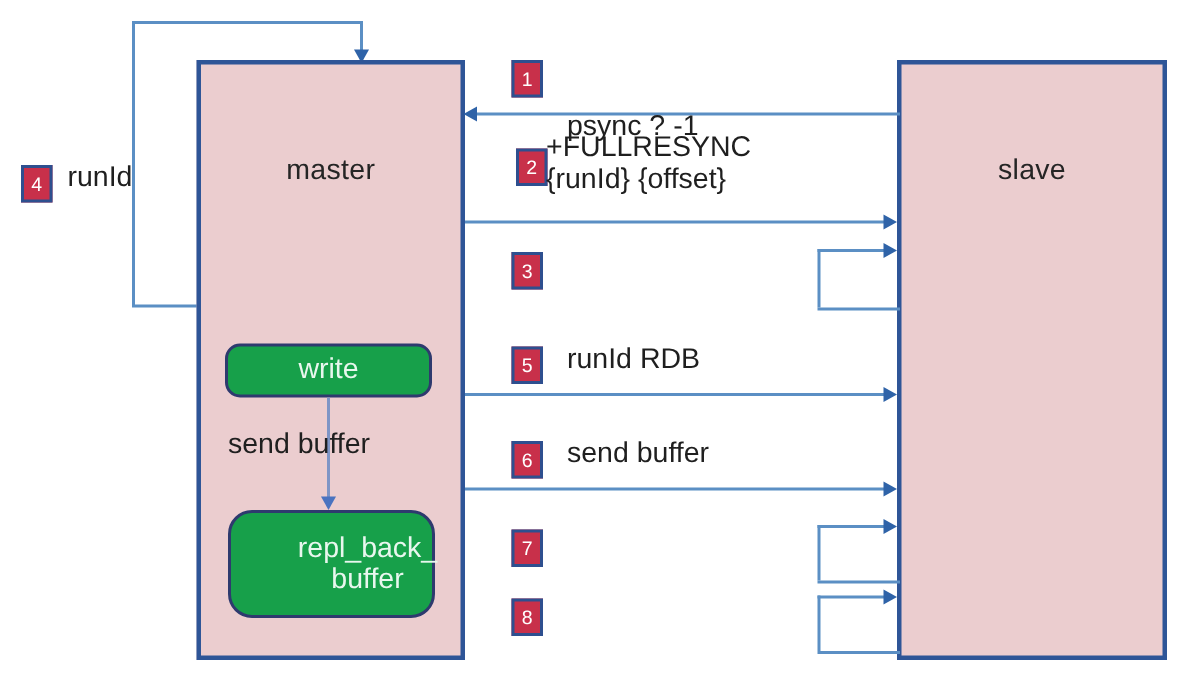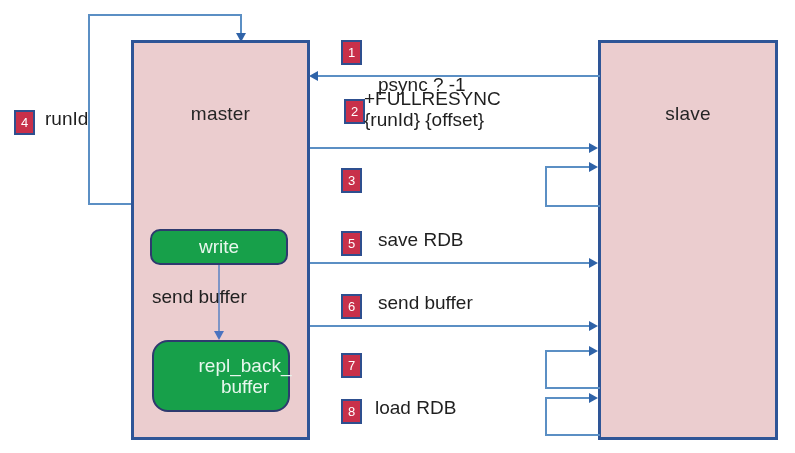--- a/index.html
+++ b/index.html
@@ -167,23 +167,22 @@
   <div class="badge" style="left:344px; top:99px;">2</div>
   <div class="step-text" style="left:364px; top:88px;">+FULLRESYNC
 {runId} {offset}</div>
 
   <div class="badge" style="left:341px; top:168px;">3</div>
 
   <div class="badge" style="left:14px; top:110px;">4</div>
   <div class="step-text" style="left:45px; top:108px;">runId</div>
 
   <div class="badge" style="left:341px; top:231px;">5</div>
-  <div class="step-text" style="left:378px; top:229px;">save RDB</div>
+  <div class="step-text" style="left:378px; top:229px;">runId RDB</div>
 
   <div class="badge" style="left:341px; top:294px;">6</div>
   <div class="step-text" style="left:378px; top:292px;">send buffer</div>
 
   <div class="badge" style="left:341px; top:353px;">7</div>
 
   <div class="badge" style="left:341px; top:399px;">8</div>
-  <div class="step-text" style="left:375px; top:397px;">load RDB</div>
 
 </div>
 
 </body></html>

